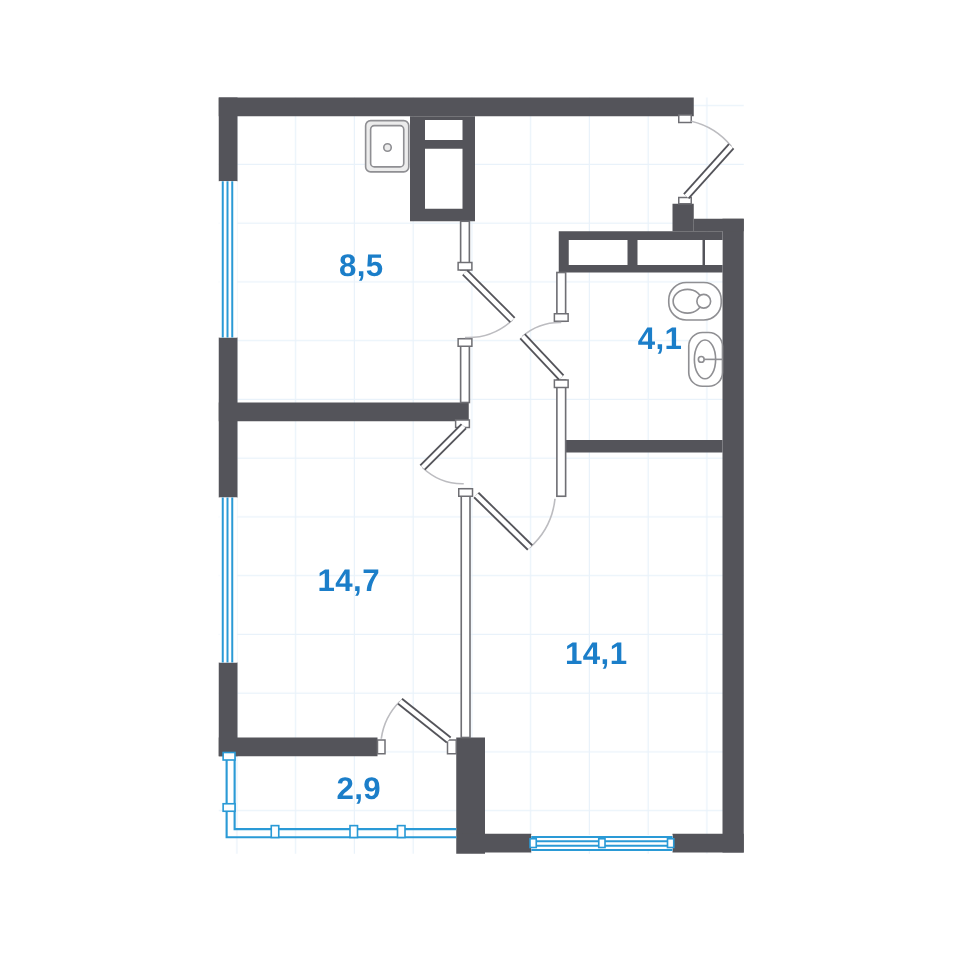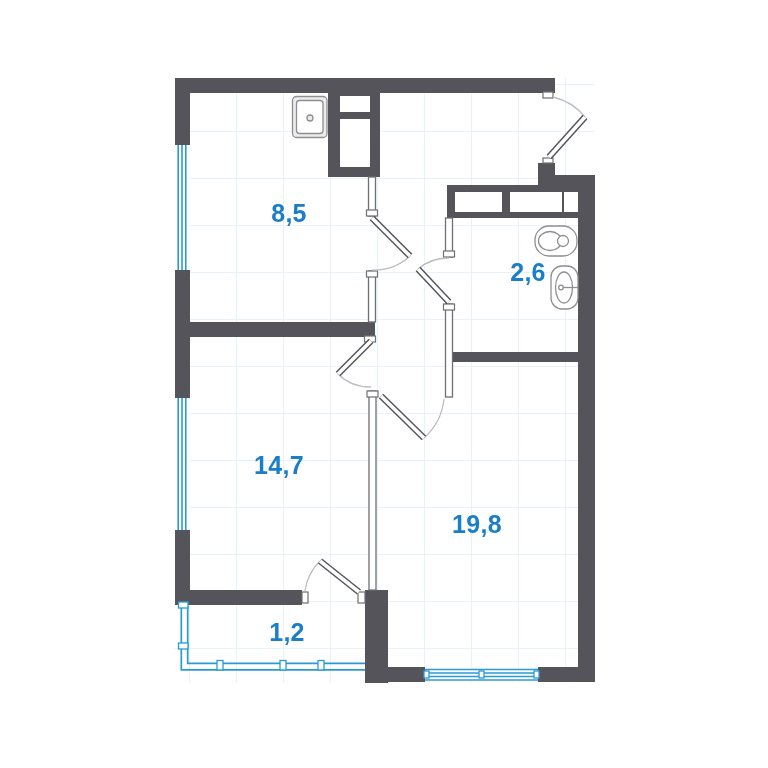--- a/index.html
+++ b/index.html
@@ -164,17 +164,17 @@
       <g>
         <rect class="fx" x="551" y="266" width="27" height="43" rx="11"></rect>
         <ellipse class="fx" cx="564" cy="287.5" rx="8.5" ry="15.5"></ellipse>
         <line x1="578" y1="287.5" x2="561" y2="287.5" stroke="var(--fixture,#8f8f93)" stroke-width="1.3"></line>
         <circle class="fx" cx="561" cy="287.5" r="2.3"></circle>
       </g>
     </g>
   </svg>
 
   <div class="area-label" style="left:289px;top:213px">8,5</div>
-  <div class="area-label" style="left:528px;top:272px">2,6</div>
+  <div class="area-label" style="left:528px;top:272px">4,1</div>
   <div class="area-label" style="left:279px;top:465px">14,7</div>
-  <div class="area-label" style="left:477px;top:524px">19,8</div>
-  <div class="area-label" style="left:287px;top:632px">1,2</div>
+  <div class="area-label" style="left:477px;top:524px">14,1</div>
+  <div class="area-label" style="left:287px;top:632px">2,9</div>
 </div>
 
 </body></html>

